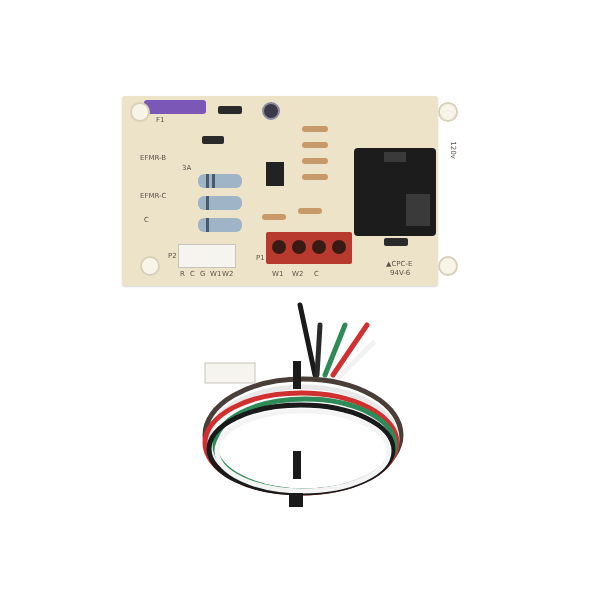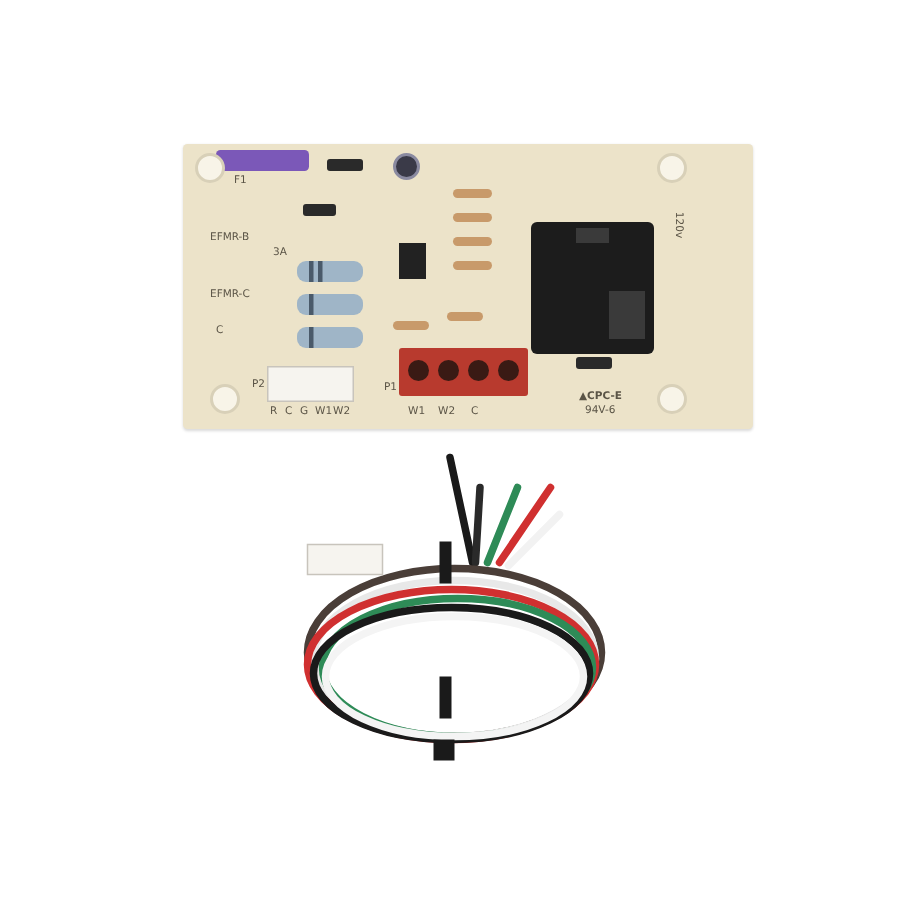--- a/index.html
+++ b/index.html
@@ -1,17 +1,17 @@
 <!DOCTYPE html>
 <html><head>
 <meta charset="utf-8">
 <style>
   html,body{margin:0;padding:0;background:#ffffff;}
   body{width:600px;height:600px;position:relative;overflow:hidden;font-family:"DejaVu Sans",sans-serif;}
-  .board{position:absolute;left:122px;top:96px;width:380px;height:190px;background:#ece3c9;border-radius:3px;box-shadow:0 1px 2px rgba(0,0,0,0.15);}
+  .board{position:absolute;left:122px;top:96px;width:316px;height:190px;background:#ece3c9;border-radius:3px;box-shadow:0 1px 2px rgba(0,0,0,0.15);}
   .silk{position:absolute;font-size:7px;color:#5a5446;white-space:nowrap;}
   .hole{position:absolute;width:16px;height:16px;border-radius:50%;border:2px solid #d8d0b8;background:#f8f4e8;}
   .fuse{position:absolute;left:22px;top:4px;width:62px;height:14px;background:#7b58b8;border-radius:3px;}
   .relay{position:absolute;left:232px;top:52px;width:82px;height:88px;background:#1c1c1c;border-radius:4px;}
   .relay .tab{position:absolute;background:#3a3a3a;}
   .res{position:absolute;height:6px;background:#c89a6a;border-radius:3px;}
   .bigres{position:absolute;height:14px;background:#9fb5c7;border-radius:6px;}
   .band{position:absolute;top:0;bottom:0;width:3px;}
   .diode{position:absolute;height:8px;background:#2a2a2a;border-radius:2px;}
   .cap{position:absolute;border-radius:50%;background:#3a3a48;border:2px solid #8a8aa0;}
@@ -79,21 +79,21 @@
     <div class="pin" style="left:6px;"></div>
       <div class="pin" style="left:26px;"></div>
       <div class="pin" style="left:46px;"></div>
       <div class="pin" style="left:66px;"></div>
   </div>
   <span class="silk" style="left:134px;top:158px;">P1</span>
   <span class="silk" style="left:150px;top:174px;">W1</span>
   <span class="silk" style="left:170px;top:174px;">W2</span>
   <span class="silk" style="left:192px;top:174px;">C</span>
 
-  <span class="silk" style="left:264px;top:164px;font-weight:bold;">▲CPC-E</span>
+  <span class="silk" style="left:264px;top:164px;">▲CPC-E</span>
   <span class="silk" style="left:268px;top:173px;">94V-6</span>
 </div>
 
 <svg class="harness" viewBox="0 0 250 240">
   <g fill="none" stroke-width="5" stroke-linecap="round">
     <path d="M125 20 L140 90" stroke="#1a1a1a"></path>
     <path d="M145 40 L142 90" stroke="#2a2a2a"></path>
     <path d="M170 40 L150 90" stroke="#2e8b57"></path>
     <path d="M192 40 L158 90" stroke="#d03030"></path>
     <path d="M198 58 L164 92" stroke="#f2f2f2"></path>

